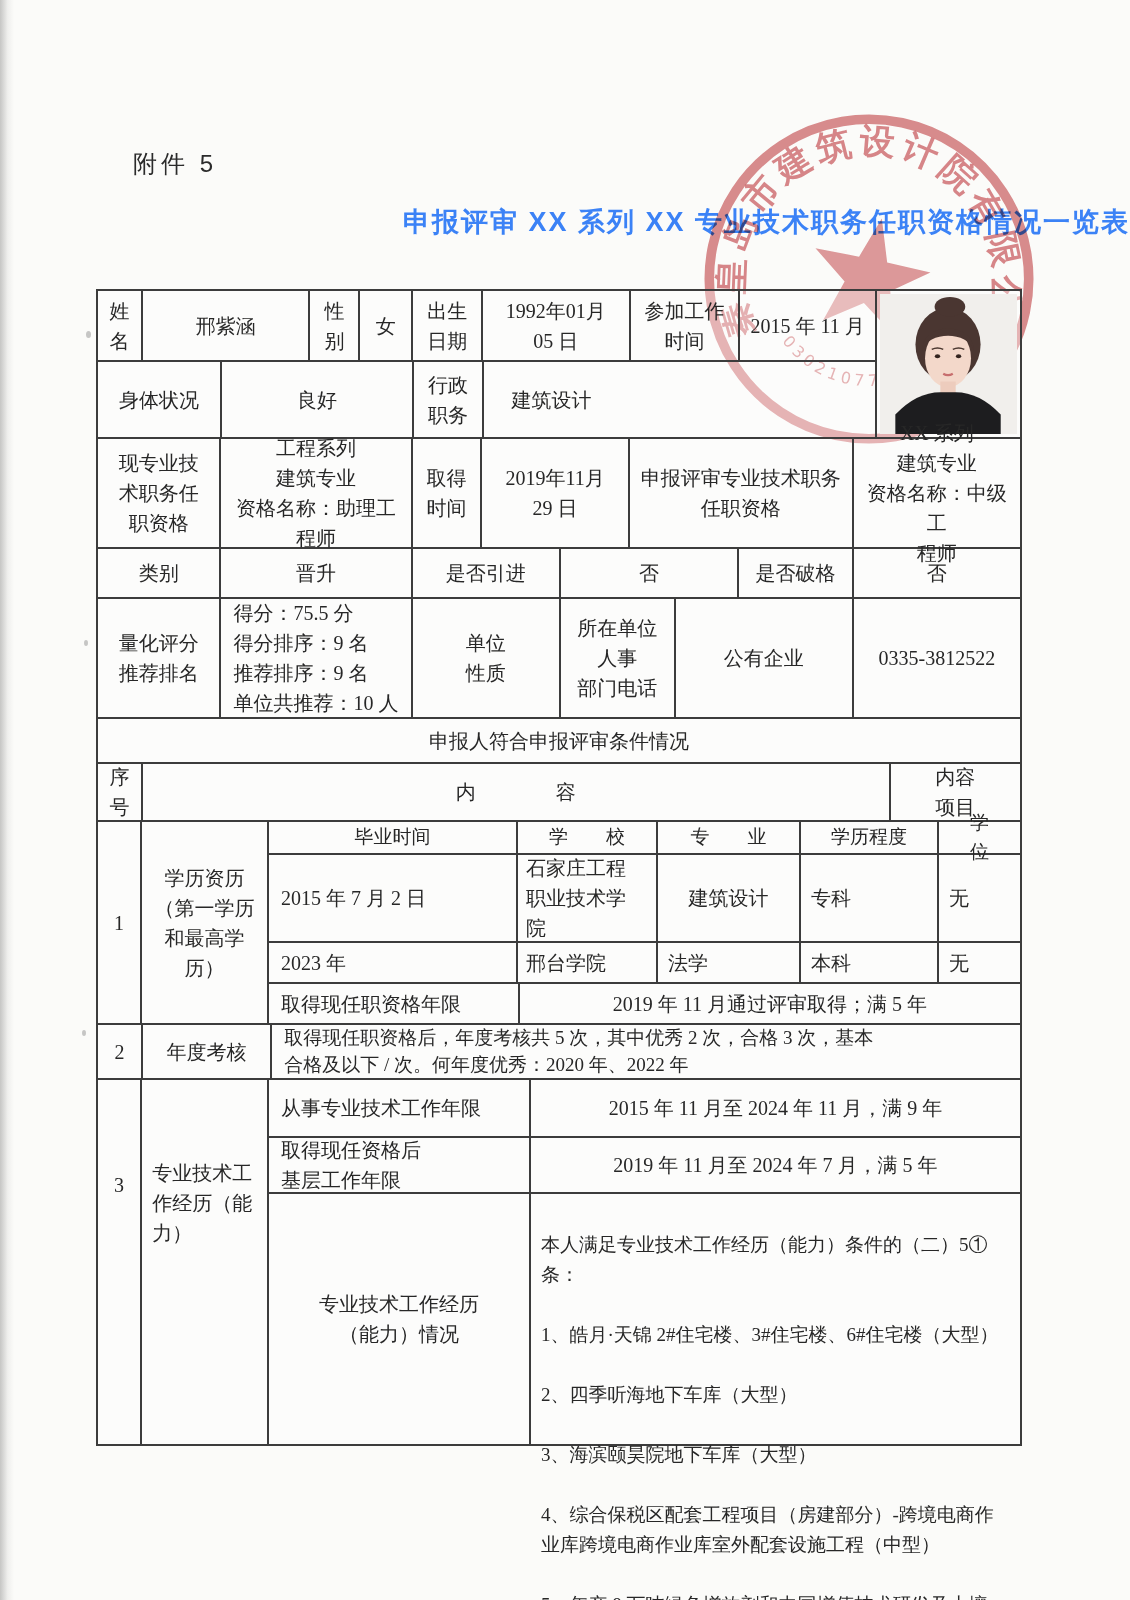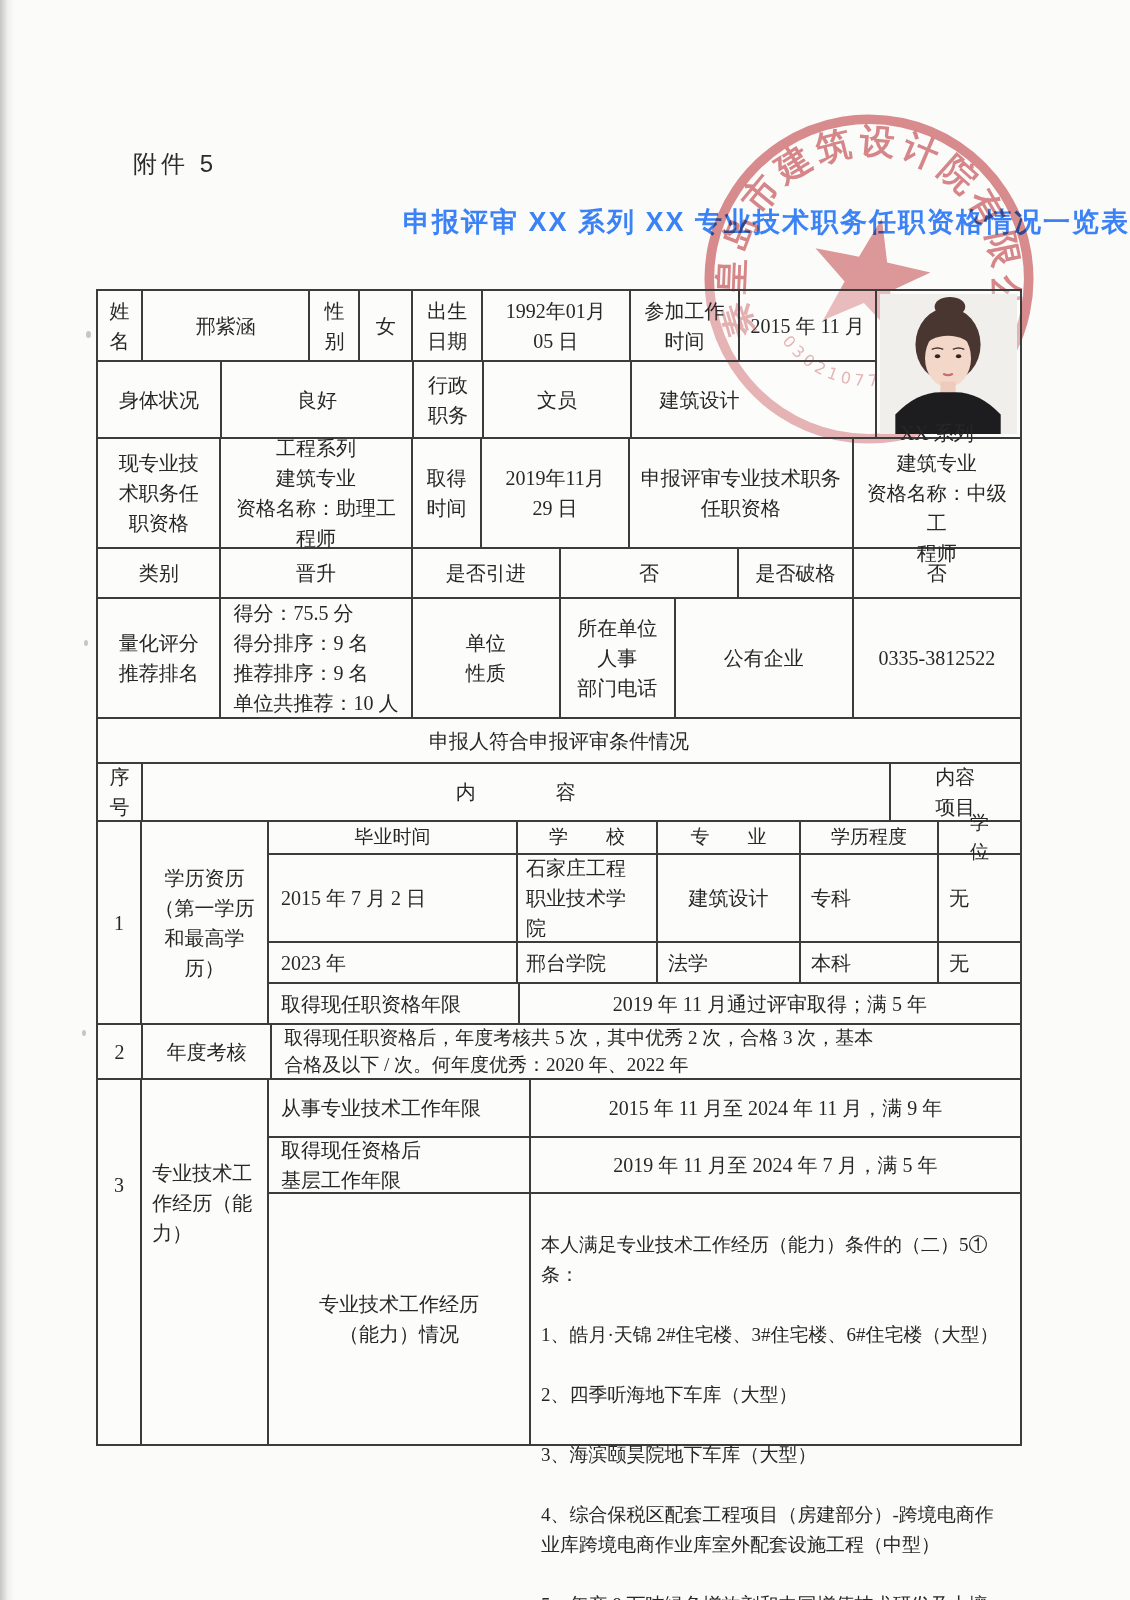--- a/index.html
+++ b/index.html
@@ -106,21 +106,20 @@
 05 日</div>
           <div class="cell" style="width:110px;">参加工作
 时间</div>
           <div class="cell" style="width:135px;">2015 年 11 月</div>
         </div>
         <div class="row" style="height:76px;">
           <div class="cell" style="width:124px;">身体状况</div>
           <div class="cell" style="width:192px;">良好</div>
           <div class="cell" style="width:70px;">行政
 职务</div>
-          <div class="cell" style="width:148px;">文员</div>
           <div class="cell" style="width:135px;">建筑设计</div>
         </div>
       </div>
       <div class="cell photo-cell" style="width:147px;">
         <svg viewBox="0 0 143 144" preserveAspectRatio="none">
           <rect x="0" y="0" width="143" height="144" fill="#f1efec"></rect>
           <ellipse cx="71" cy="52" rx="34" ry="38" fill="#4a3631"></ellipse>
           <ellipse cx="73" cy="13" rx="16" ry="10" fill="#4a3631"></ellipse>
           <ellipse cx="71" cy="66" rx="24" ry="30" fill="#f3d8ca"></ellipse>
           <path d="M44,58 C44,28 98,28 98,58 C92,38 50,38 44,58 Z" fill="#4a3631"></path>

